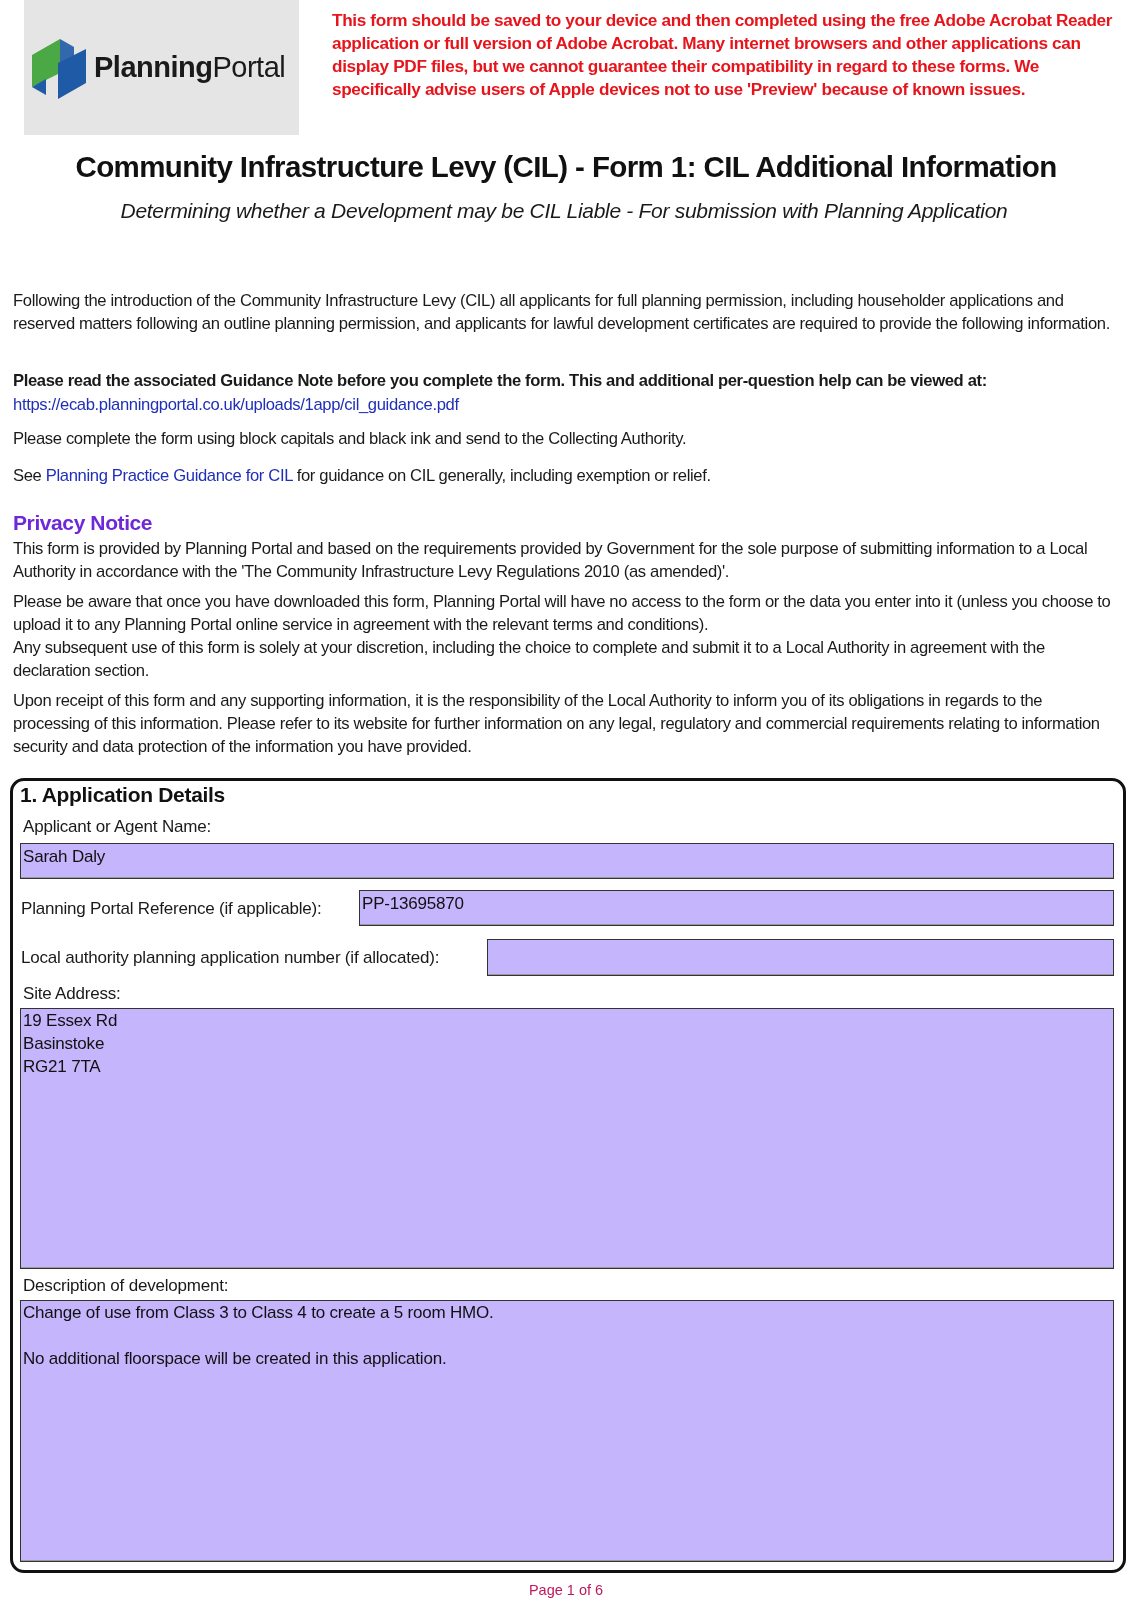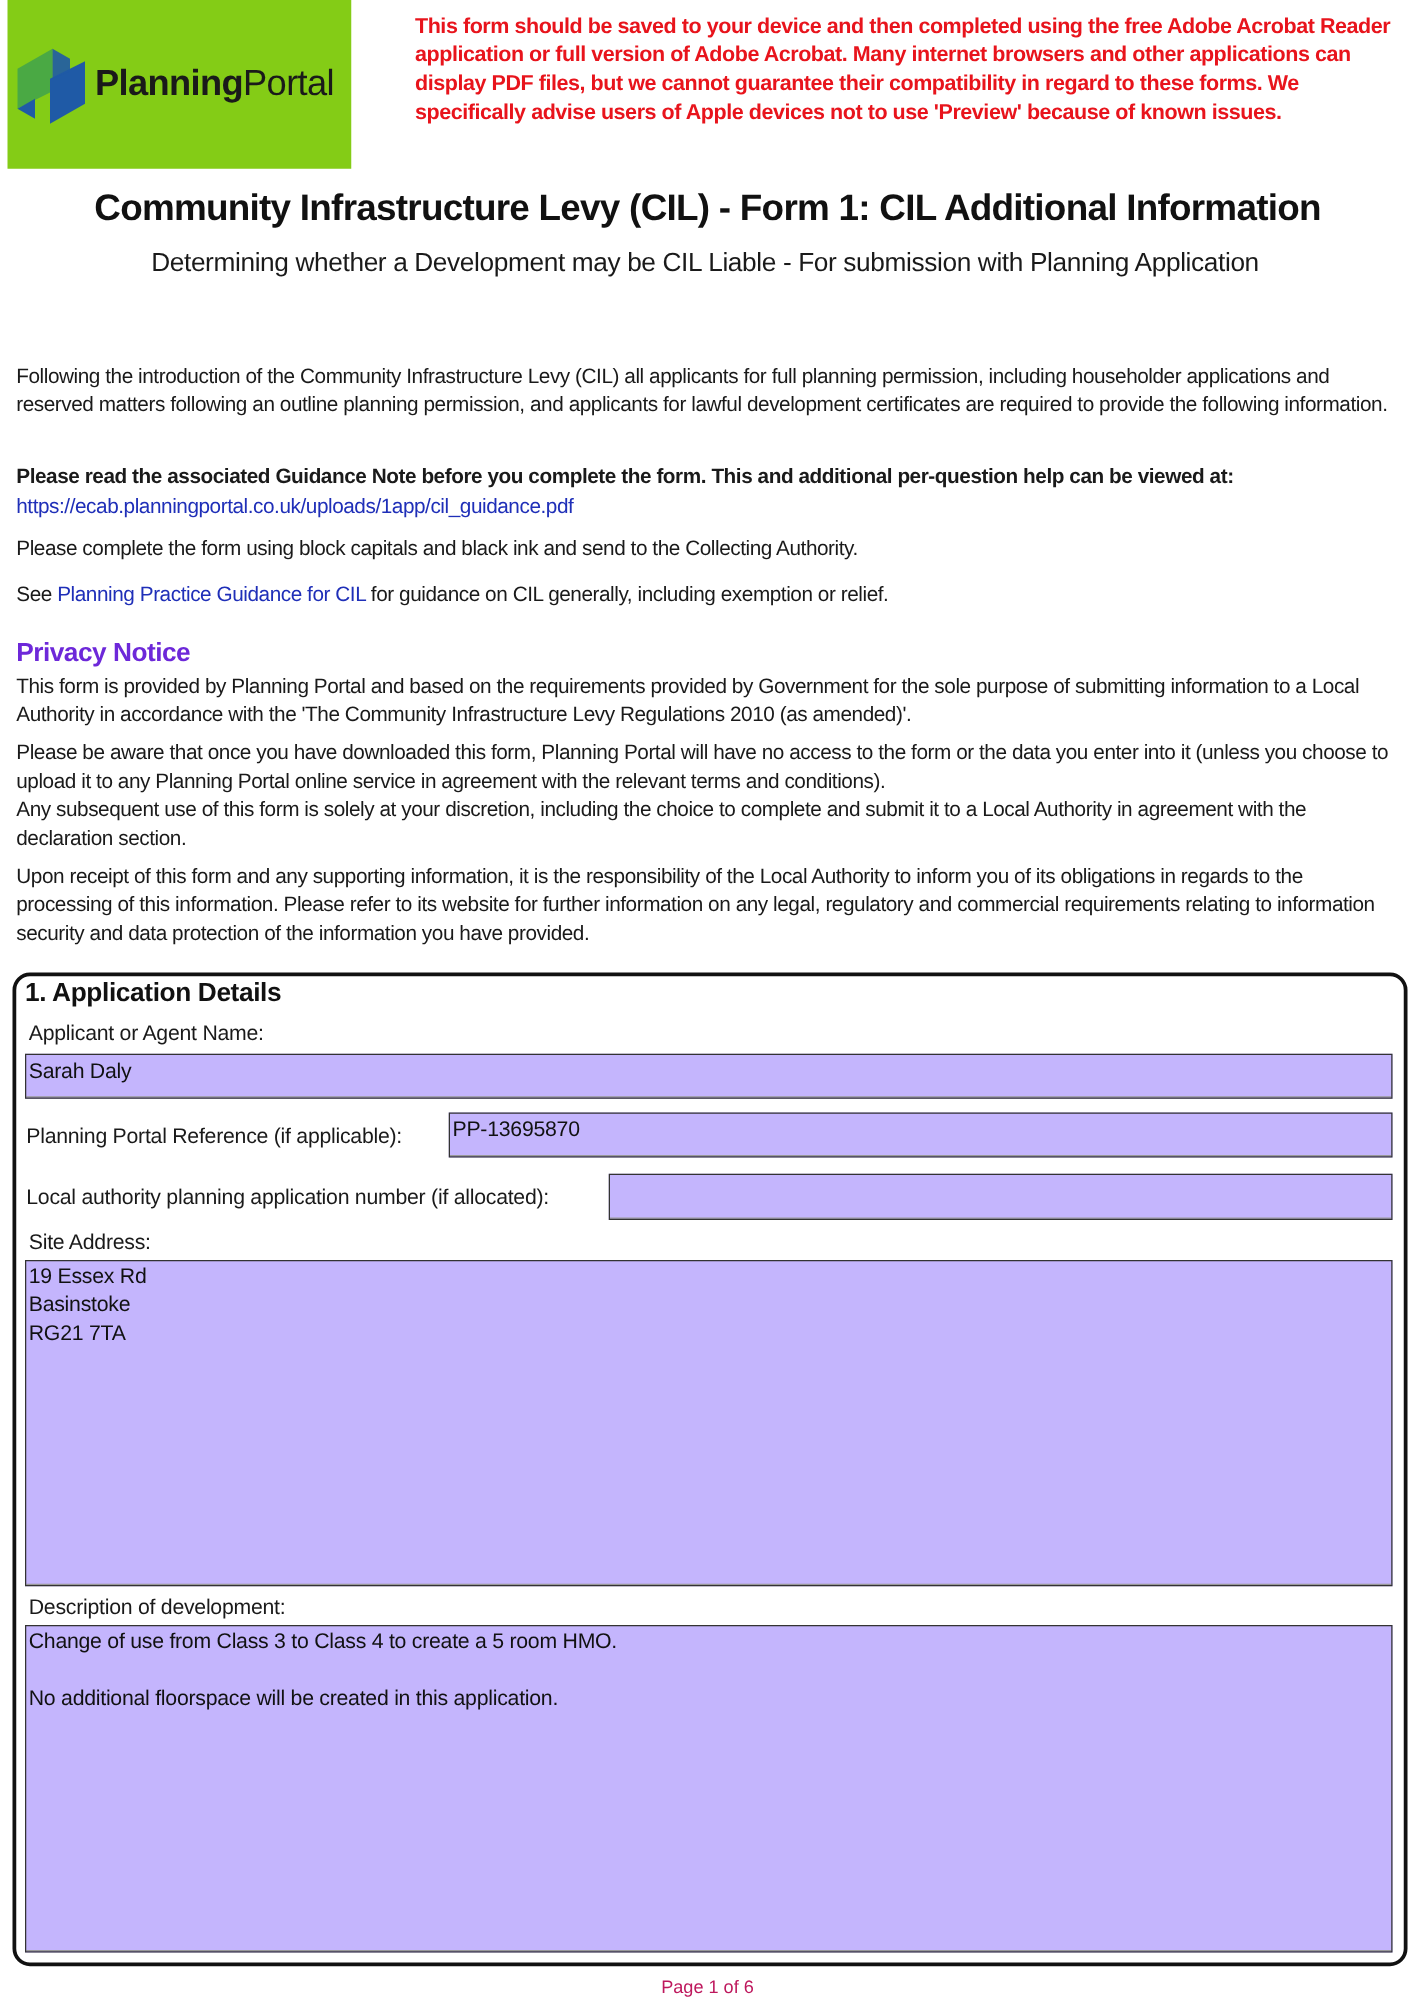--- a/index.html
+++ b/index.html
@@ -1,28 +1,28 @@
 <!DOCTYPE html>
 <html><head>
 <meta charset="utf-8">
 <style>
   * { box-sizing: border-box; margin: 0; padding: 0; }
   html, body { width: 1132px; height: 1600px; background: #ffffff; overflow: hidden; }
   body { position: relative; font-family: "Liberation Sans", "DejaVu Sans", sans-serif; color: #111; }
   .abs { position: absolute; }
 
   
-  .logo { left: 6px; top: 0px; width: 275px; height: 135px; background: #84cc16; display: flex; align-items: center; }
+  .logo { left: 24px; top: 0px; width: 275px; height: 135px; background: #e5e5e5; display: flex; align-items: center; }
   .logo svg { margin-left: 4px; }
   .logo-text { font-size: 29px; color: #1a1a1a; letter-spacing: -0.5px; margin-left: 4px; }
   .logo-text b { font-weight: bold; }
   .warning { left: 332px; top: 9px; width: 790px; color: #e8141c; font-weight: bold; font-size: 17.2px; line-height: 23px; letter-spacing: -0.35px; }
 
   .title { left: 0; top: 150px; width: 1132px; text-align: center; font-weight: bold; font-size: 29.5px; letter-spacing: -0.6px; color: #111; }
-  .subtitle { left: 0; top: 199px; width: 1128px; text-align: center; font-size: 21px; letter-spacing: -0.3px; color: #1a1a1a; }
+  .subtitle { left: 0; top: 199px; width: 1128px; text-align: center; font-size: 21px; letter-spacing: -0.3px; color: #1a1a1a; font-style: italic; }
 
   .note { left: 13px; top: 237px; width: 1110px; font-size: 16.4px; line-height: 23px; color: #e8141c; letter-spacing: -0.3px; }
   .note b { font-weight: bold; }
   .link { color: #1f2fb8; }
 
   .para { left: 13px; width: 1110px; font-size: 16.6px; line-height: 23px; color: #1a1a1a; letter-spacing: -0.35px; }
   .para.bold { font-weight: bold; }
   .h2 { left: 13px; top: 511px; font-size: 21px; font-weight: bold; color: #6d28d9; letter-spacing: -0.4px; }
 
   

